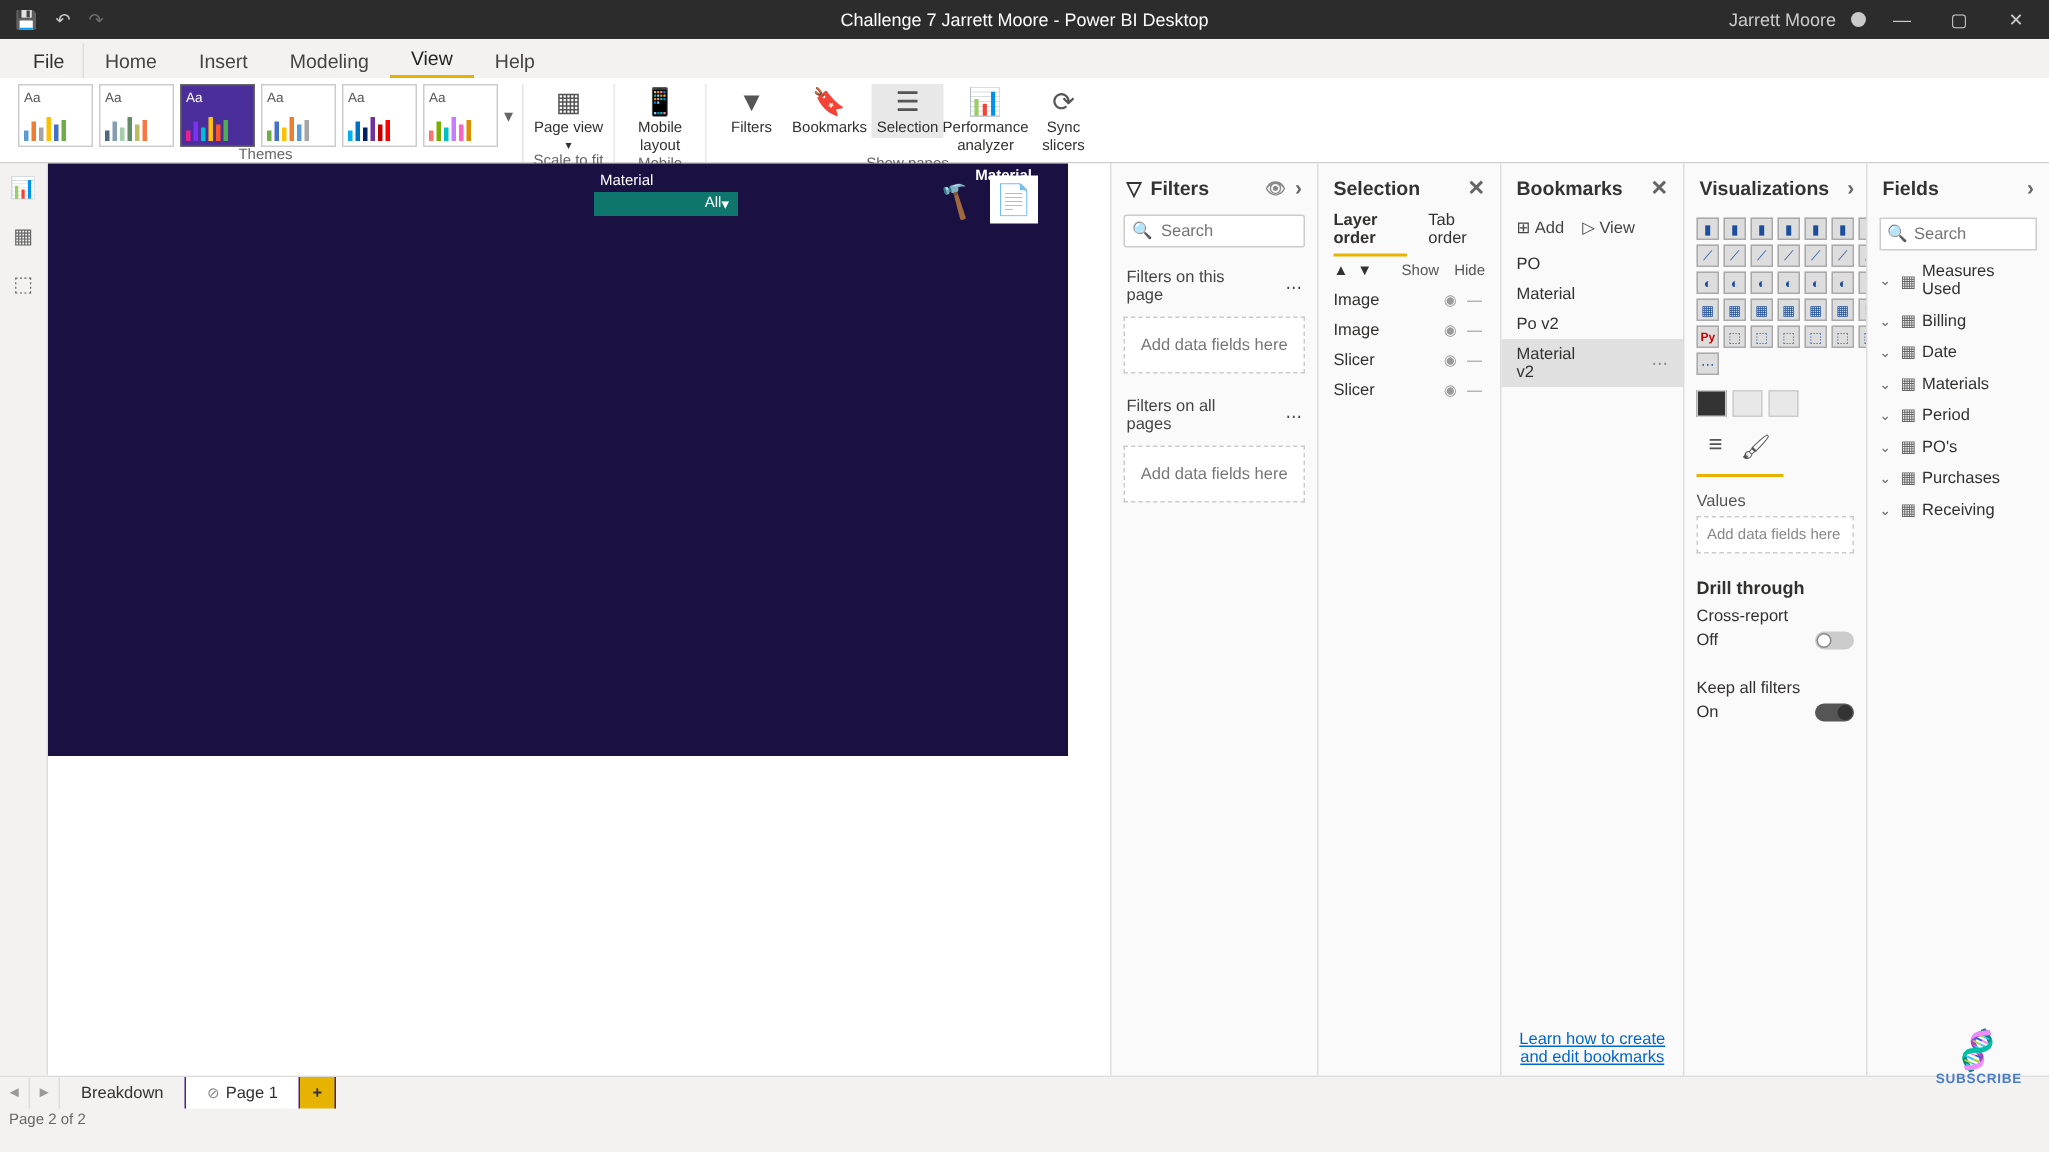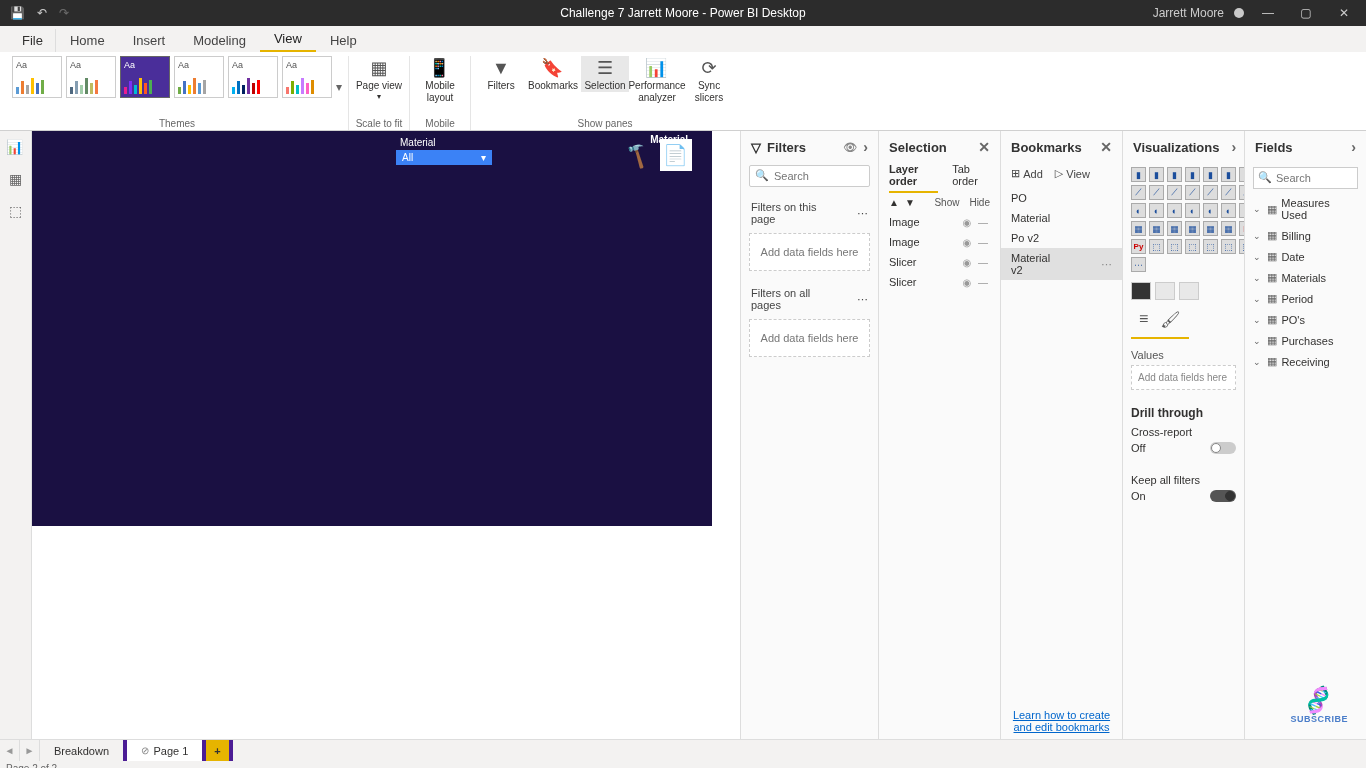--- a/index.html
+++ b/index.html
@@ -10,21 +10,21 @@
 .titlebar .title { position: absolute; left: 50%; transform: translateX(-50%); font-size: 12px; color: #fff; }
 .titlebar .right { margin-left: auto; display: flex; align-items: center; gap: 10px; padding-right: 8px; }
 .titlebar .winbtn { width: 28px; text-align: center; cursor: pointer; }
 .avatar-dot { width: 10px; height: 10px; border-radius: 50%; background: #c9c9c9; display: inline-block; }
 
 .menubar { background: #f3f2f1; height: 26px; display: flex; align-items: flex-end; padding-left: 10px; gap: 0; }
 .menubar .file { background: transparent; padding: 4px 12px; border-right: 1px solid #ddd; font-size: 13px; cursor: pointer; }
 .menubar .tab { padding: 4px 14px; font-size: 13px; cursor: pointer; color: #444; }
 .menubar .tab.active { color: #222; border-bottom: 2px solid #e6b400; }
 
-.ribbon { background: #fff; height: 79px; border-bottom: 1px solid #d0d0d0; display: flex; padding: 4px 6px 0 6px; gap: 0; }
+.ribbon { background: #fff; height: 57px; border-bottom: 1px solid #d0d0d0; display: flex; padding: 4px 6px 0 6px; gap: 0; }
 .ribbon-group { display: flex; flex-direction: column; align-items: center; padding: 0 6px; border-right: 1px solid #e5e5e5; }
 .ribbon-group:last-child { border-right: none; }
 .ribbon-group .items { display: flex; gap: 4px; align-items: flex-start; flex: 1; }
 .ribbon-group .label { font-size: 10px; color: #666; padding-bottom: 1px; }
 .theme-swatch { width: 50px; height: 42px; border: 1px solid #ccc; background: #fff; display: flex; flex-direction: column; padding: 3px; cursor: pointer; }
 .theme-swatch.sel { border: 1px solid #666; background: #4a2e9a; }
 .theme-swatch .aa { font-size: 9px; color: #555; }
 .theme-swatch.sel .aa { color: #fff; }
 .theme-swatch .bars { display: flex; gap: 2px; align-items: flex-end; margin-top: auto; height: 18px; }
 .theme-swatch .bars span { width: 3px; background: #888; }
@@ -37,21 +37,21 @@
 
 .workspace { display: flex; height: calc(768px - 26px - 26px - 72px - 22px - 14px); }
 .sidenav { width: 32px; background: #f3f2f1; display: flex; flex-direction: column; align-items: center; padding-top: 8px; gap: 16px; border-right: 1px solid #ddd; }
 .sidenav .navicon { font-size: 14px; color: #666; cursor: pointer; }
 
 .canvas-area { flex: 1; background: #fff; display: flex; flex-direction: column; position: relative; }
 .canvas { position: absolute; left: 0; top: 0; width: 680px; height: 395px; background: #1a1042; }
 .canvas .material-hdr { position: absolute; right: 24px; top: 3px; color: #fff; font-size: 10px; font-weight: bold; }
 .canvas .slicer { position: absolute; left: 364px; top: 4px; width: 96px; }
 .canvas .slicer .sl-title { color: #fff; font-size: 10px; padding: 2px 4px; }
-.canvas .slicer .sl-val { background: #3b82f6; color: #fff; font-size: 10px; padding: 2px 6px; display: flex; justify-content: space-between; cursor: pointer; }
+.canvas .slicer .sl-val { background: #0f766e; color: #fff; font-size: 10px; padding: 2px 6px; display: flex; justify-content: flex-end; cursor: pointer; }
 .canvas .imgbox { position: absolute; top: 8px; width: 32px; height: 32px; display: flex; align-items: center; justify-content: center; font-size: 20px; }
 .canvas .img1 { right: 58px; color: #fff; transform: rotate(25deg); }
 .canvas .img2 { right: 20px; background: #fff; color: #888; }
 
 .panel { border-left: 1px solid #ddd; background: #fafafa; display: flex; flex-direction: column; }
 .panel-hdr { display: flex; align-items: center; padding: 8px 10px; font-size: 13px; font-weight: 600; color: #333; gap: 6px; }
 .panel-hdr .spacer { flex: 1; }
 .panel-hdr .close { cursor: pointer; font-size: 14px; color: #666; }
 
 .filters-panel { width: 138px; }
@@ -97,21 +97,21 @@
 
 .fields-panel { width: 122px; }
 .fields-panel .search { margin: 4px 8px; }
 .fields-panel .search input { width: 100%; padding: 4px 6px 4px 22px; border: 1px solid #ccc; font-size: 11px; }
 .field-item { padding: 4px 8px; font-size: 11px; display: flex; align-items: center; gap: 4px; cursor: pointer; }
 .field-item .chev { font-size: 9px; color: #666; width: 10px; }
 .field-item .ticon { font-size: 11px; color: #666; }
 
 .tabbar { height: 22px; background: #f3f2f1; border-top: 1px solid #ddd; display: flex; align-items: stretch; }
 .tabbar .navarrow { width: 20px; display: flex; align-items: center; justify-content: center; color: #999; cursor: pointer; font-size: 10px; border-right: 1px solid #ddd; }
-.page-tab { padding: 0 14px; display: flex; align-items: center; font-size: 11px; border-right: 4px solid #4c1d95; background: #fff; cursor: pointer; gap: 4px; }
+.page-tab { padding: 0 14px; display: flex; align-items: center; font-size: 11px; border-right: 1px solid #4c1d95; background: #fff; cursor: pointer; gap: 4px; }
 .page-tab.inactive { background: #f3f2f1; }
 .page-tab.add { background: #e6b400; color: #333; font-weight: bold; padding: 0 8px; }
 
 .statusbar { height: 14px; background: #f3f2f1; font-size: 10px; color: #666; padding-left: 6px; display: flex; align-items: center; }
 
 .subscribe { position: absolute; right: 18px; bottom: 44px; text-align: center; font-size: 9px; color: #4a7dc9; font-weight: bold; letter-spacing: 0.5px; }
 .subscribe .dna { font-size: 22px; display: block; transform: rotate(-20deg); }
 
 .bk-footer { margin-top: auto; }
 </style>

